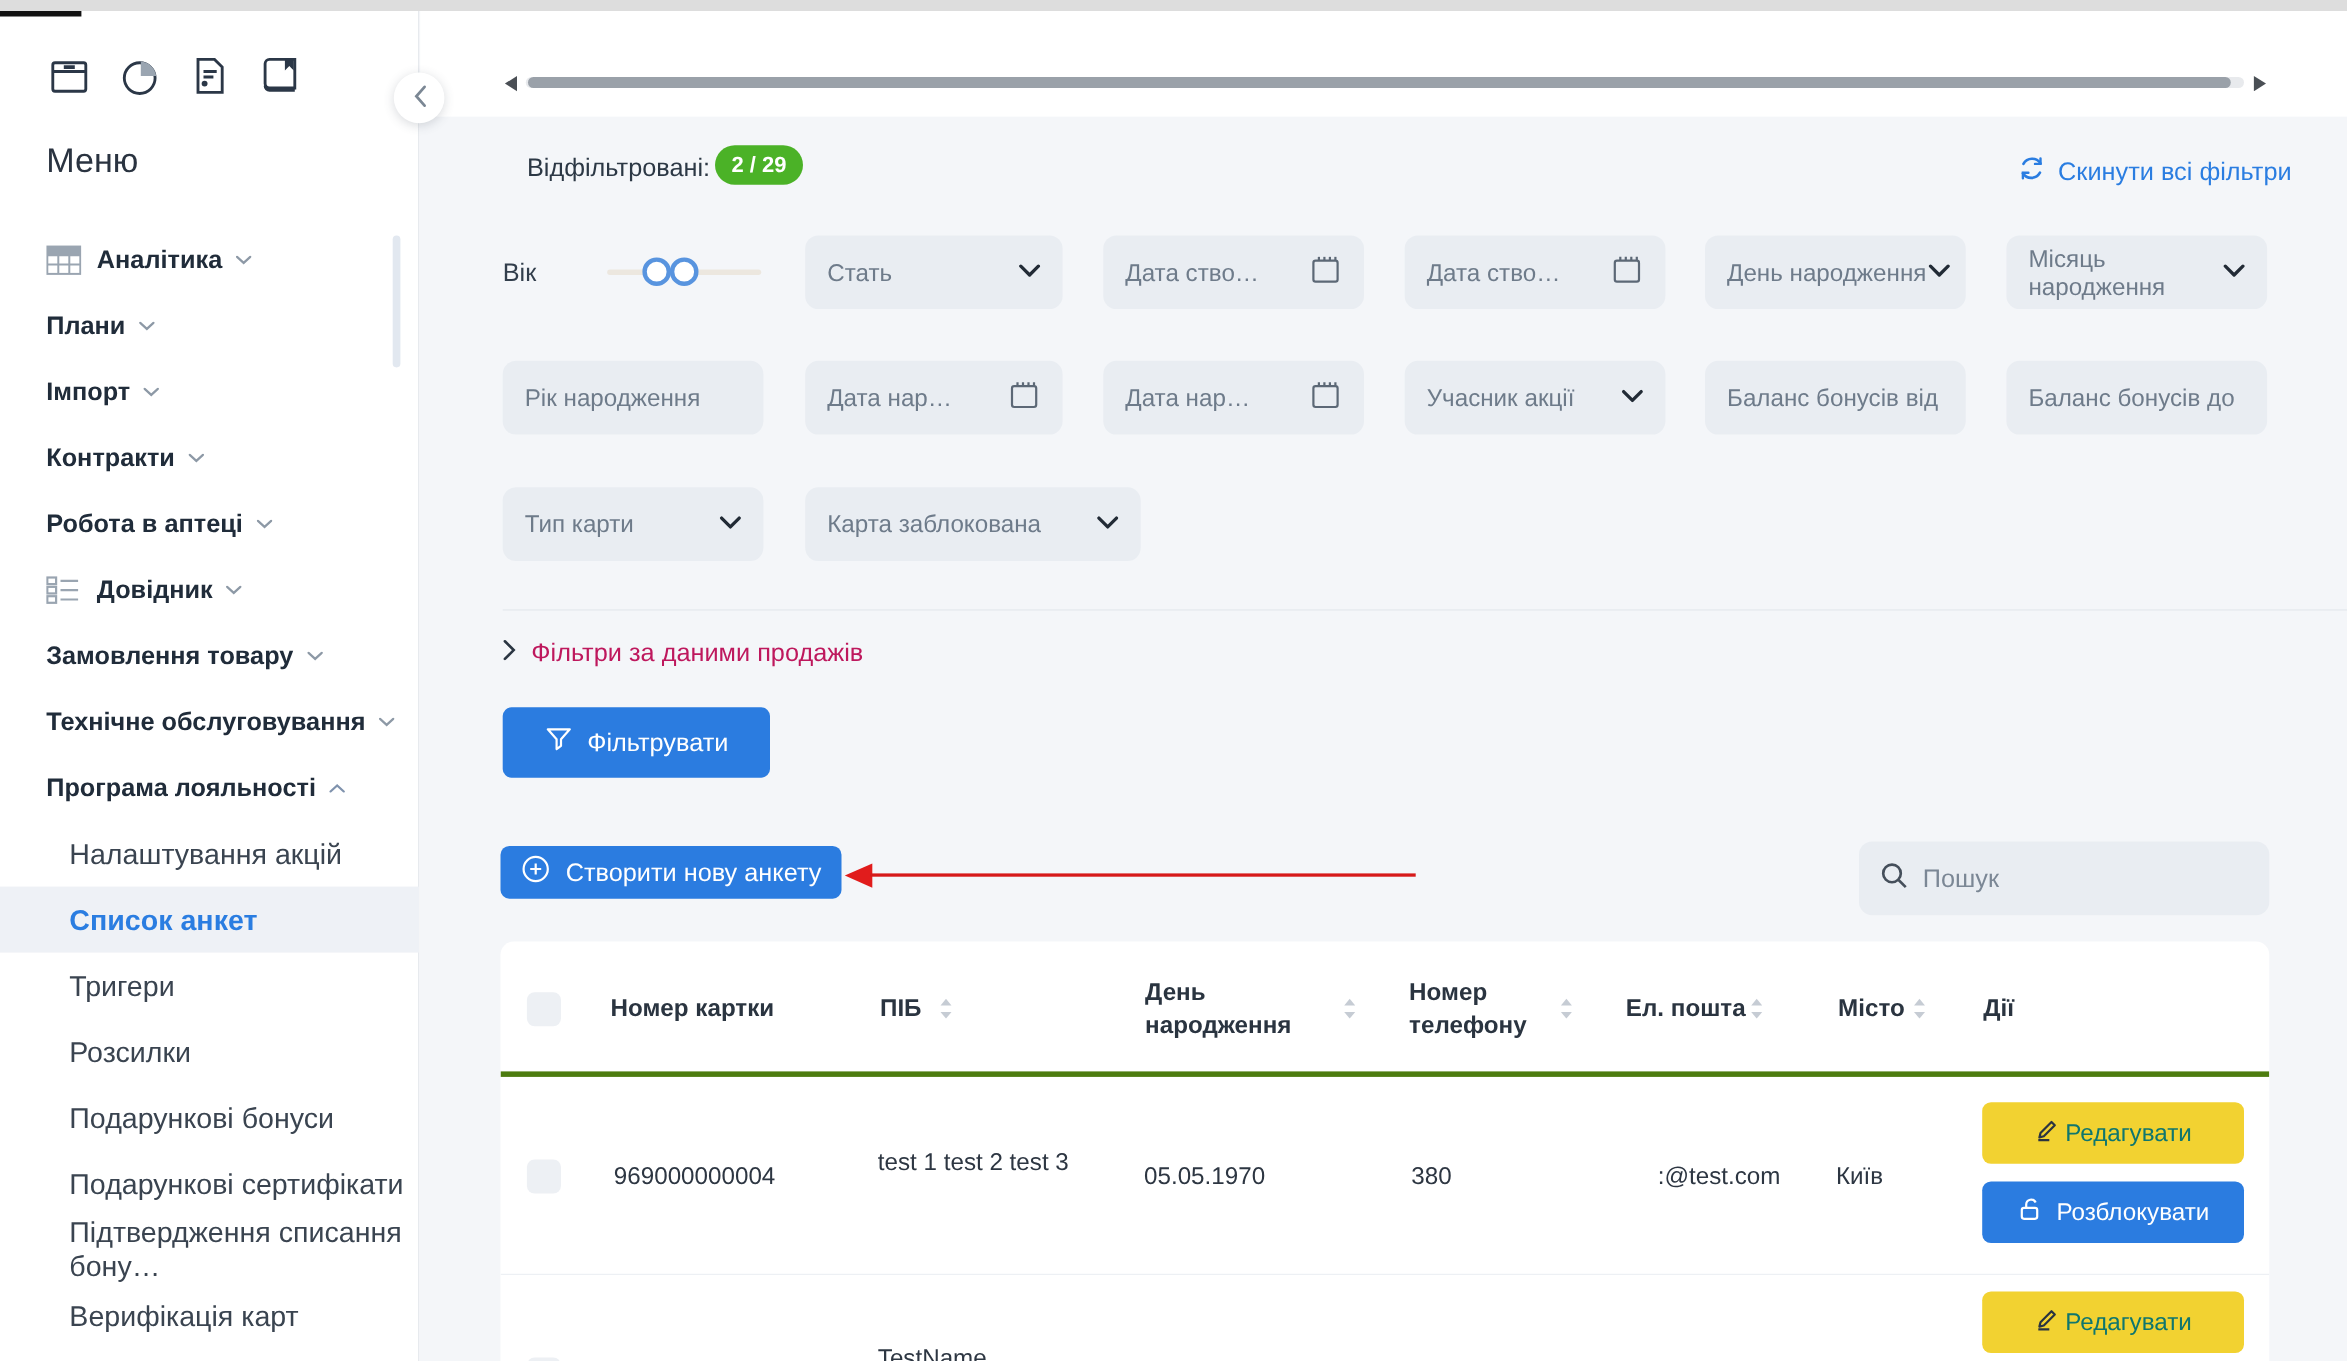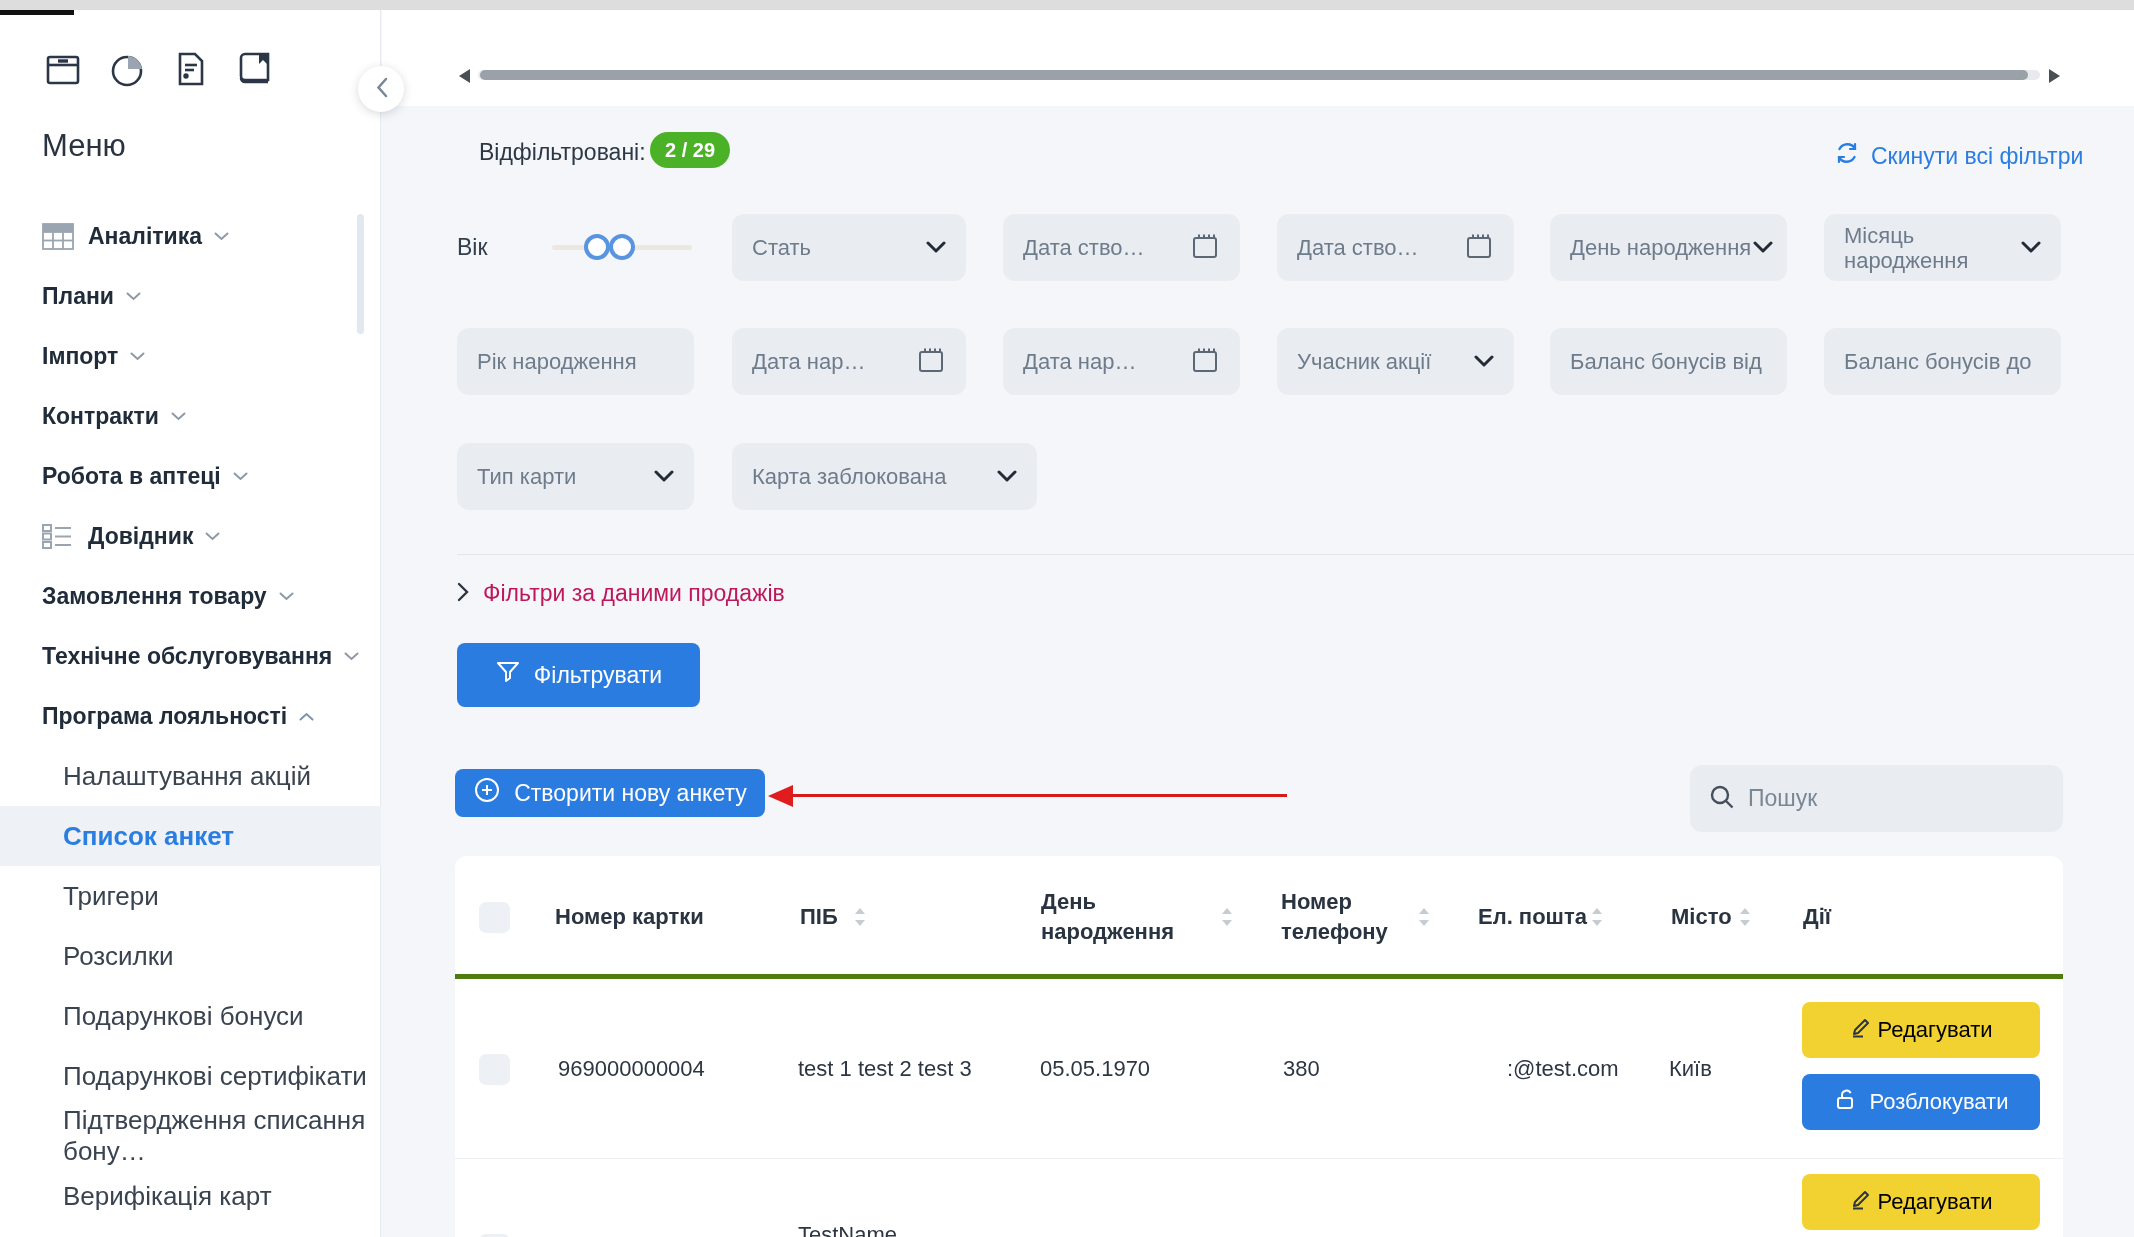--- a/index.html
+++ b/index.html
@@ -82,21 +82,21 @@
   
   .table-panel { position:absolute; left:455px; top:846px; width:1608px; height:391px;
                  background:#fff; border-radius:12px 12px 0 0; overflow:hidden; }
   .thead { position:absolute; left:0; top:0; width:100%; height:123px; border-bottom:5px solid #4d7c0f; }
   .th { position:absolute; font-size:22px; font-weight:700; color:#2a3440; line-height:30px; }
   .sort { display:inline-flex; vertical-align:middle; cursor:pointer; }
   .checkbox { position:absolute; width:31px; height:31px; border-radius:7px; background:#edf0f4; cursor:pointer; }
   .trow { position:absolute; left:0; width:100%; height:180px; border-bottom:1px solid #eceff3; }
   .td { position:absolute; font-size:22px; color:#2d3642; line-height:28px; }
   .btn-edit { position:absolute; left:1347px; width:238px; height:56px; background:#f2d231; border:none;
-              border-radius:8px; color:#000000; font-size:22px; font-weight:500; font-family:inherit;
+              border-radius:8px; color:#0f766e; font-size:22px; font-weight:500; font-family:inherit;
               display:flex; align-items:center; justify-content:center; gap:4px; cursor:pointer; }
   .btn-unlock { position:absolute; left:1347px; width:238px; height:56px; background:#2b7ce0; border:none;
               border-radius:8px; color:#fff; font-size:22px; font-weight:500; font-family:inherit;
               display:flex; align-items:center; justify-content:center; gap:12px; cursor:pointer; }
 </style>
 </head>
 <body>
 
 <div class="page">
   <div class="black-strip"></div>
@@ -476,21 +476,21 @@
             <path d="M7 2 L12 8 H2 Z" fill="#c6ccd4"></path>
             <path d="M7 20 L2 14 H12 Z" fill="#c6ccd4"></path>
           </svg>
         </span>
       <div class="th" style="left:1348px;top:46px">Дії</div>
     </div>
 
     <div class="trow" style="top:123px">
       <div class="checkbox" style="left:24px;top:75px"></div>
       <div class="td" style="left:103px;top:76px">969000000004</div>
-      <div class="td" style="left:343px;top:76px">test 1 test 2 test 3</div>
+      <div class="td" style="left:343px;top:64px">test 1 test 2 test 3</div>
       <div class="td" style="left:585px;top:76px">05.05.1970</div>
       <div class="td" style="left:828px;top:76px">380</div>
       <div class="td" style="left:1052px;top:76px">:@test.com</div>
       <div class="td" style="left:1214px;top:76px">Київ</div>
       <button class="btn-edit" style="top:23px">
         <span>
           <svg width="24" height="24" viewBox="0 0 24 24" fill="none" stroke="#2b3440" stroke-width="2" stroke-linejoin="round">
             <path d="M6 15 L16 5 l3 3 L9 18 l-4 1 z"></path>
               <line x1="4" y1="21.5" x2="14" y2="21.5"></line>
             </svg></span>

